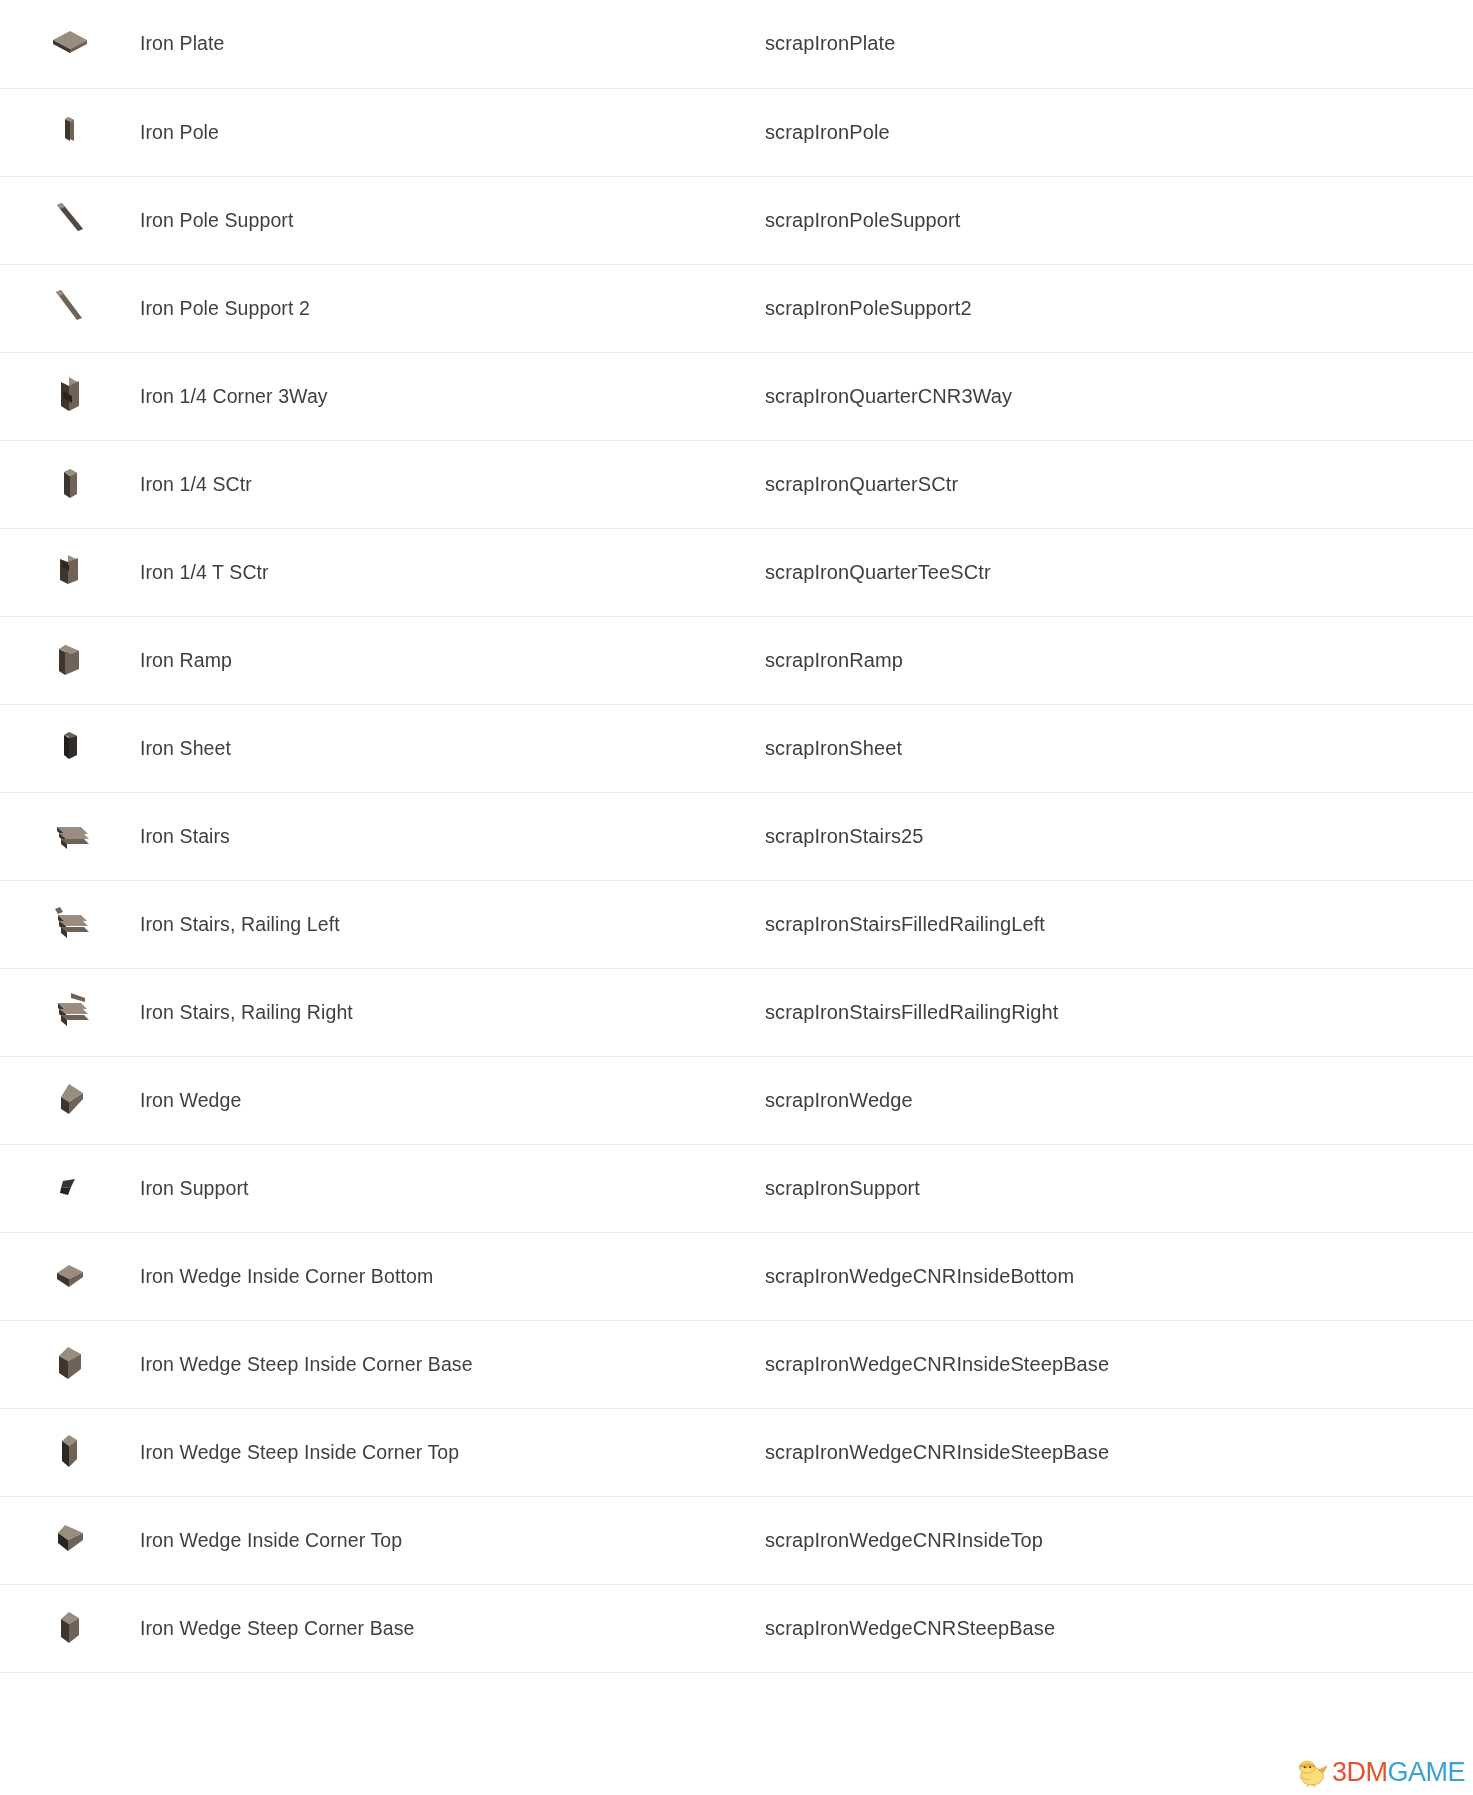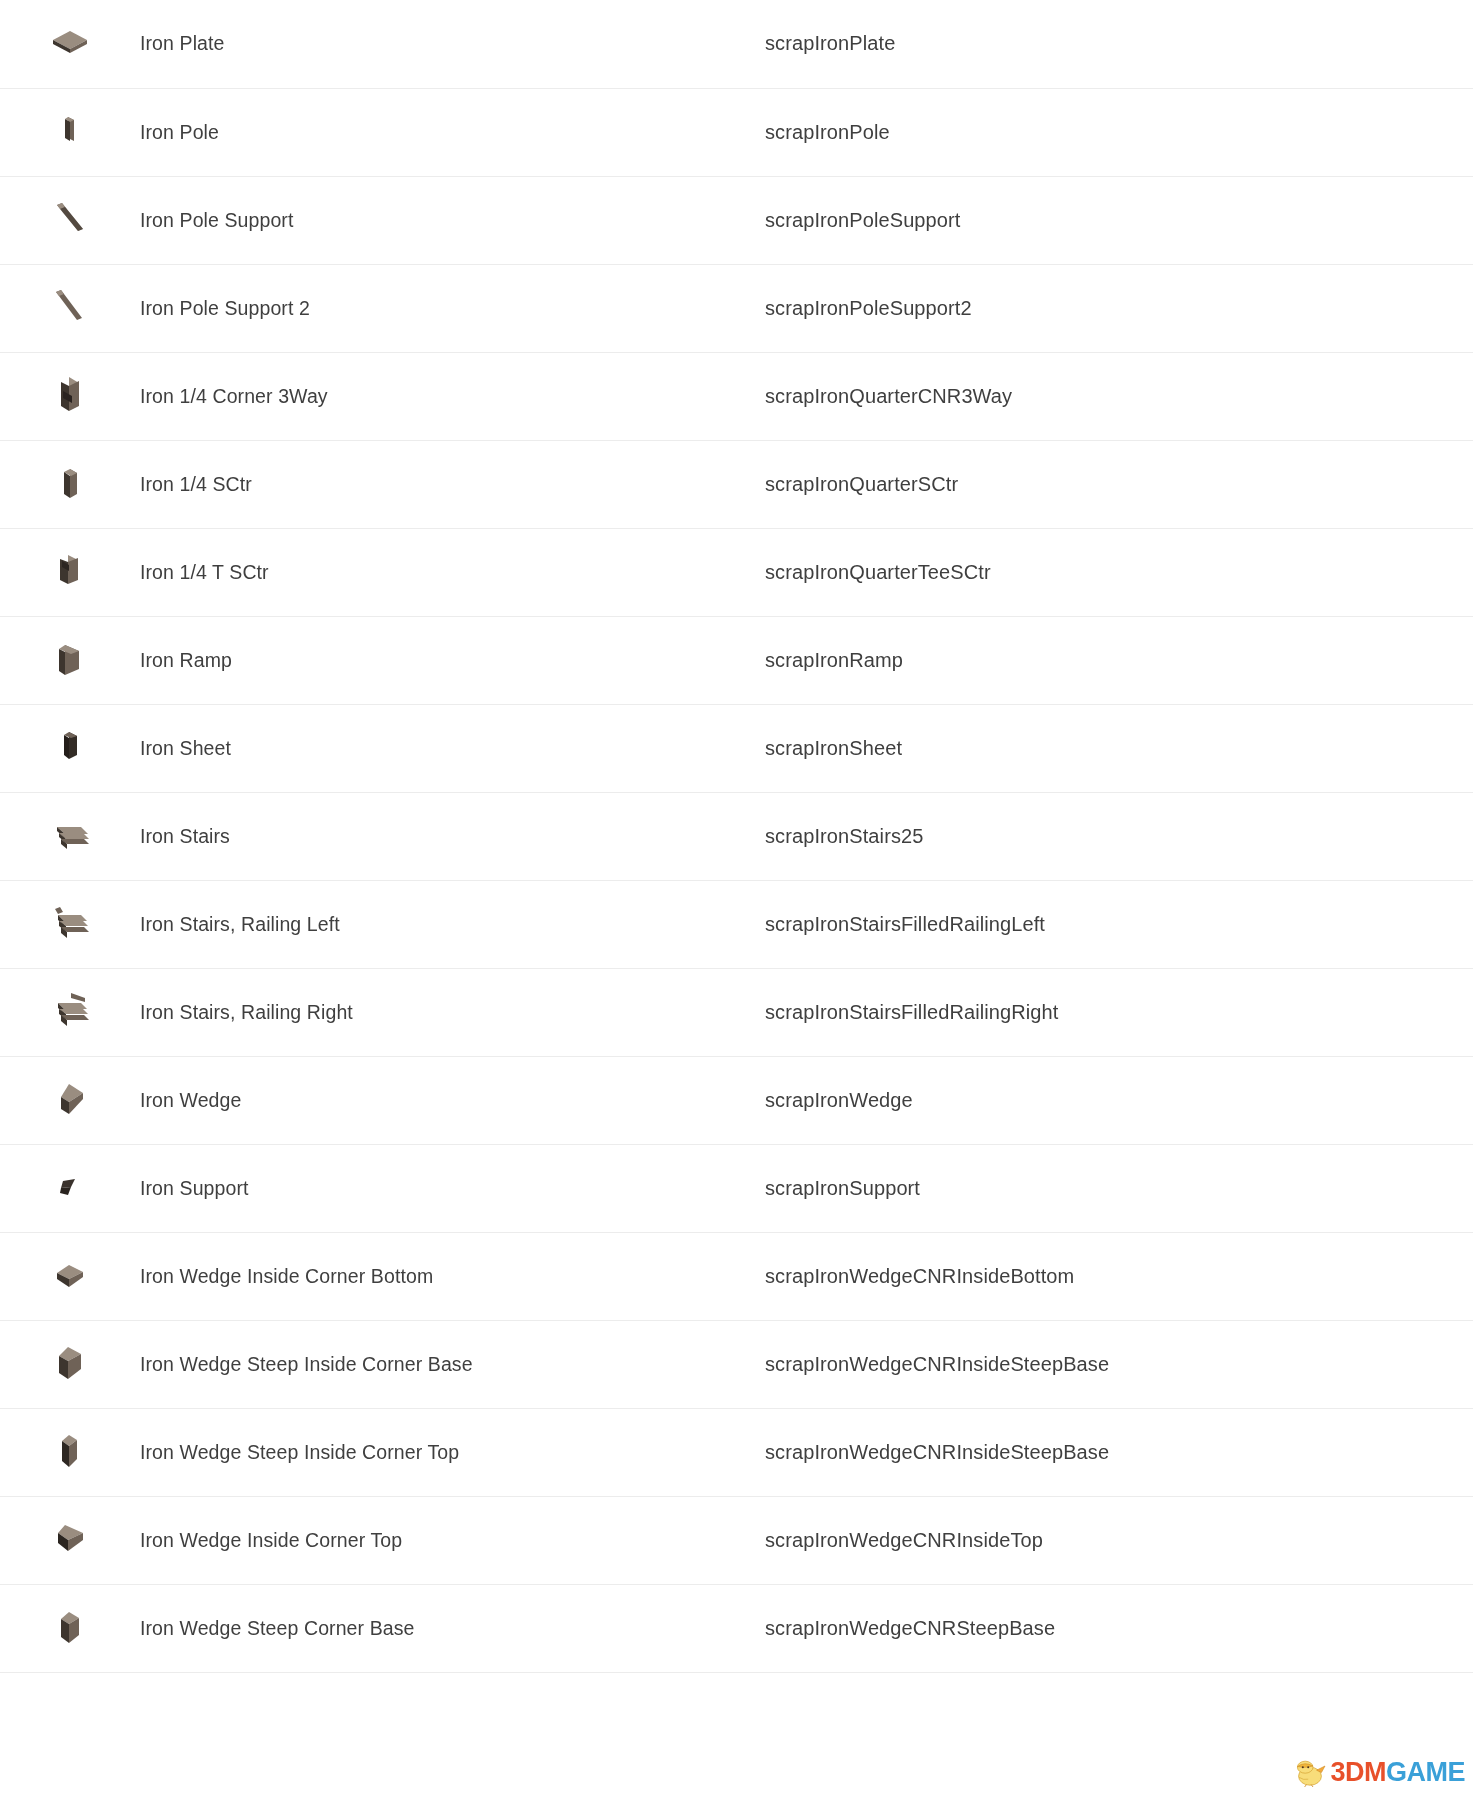--- a/index.html
+++ b/index.html
@@ -80,21 +80,21 @@
     bottom: 8px;
     display: flex;
     align-items: center;
     gap: 2px;
     line-height: 1;
     user-select: none;
   }
   #watermark .wm-bird { width: 36px; height: 30px; display:block; }
   #watermark .wm-text {
     font-family: "Liberation Sans", sans-serif;
-    font-weight: bold;
+    font-weight: normal;
     font-size: 27px;
     letter-spacing: -0.5px;
   }
   .wm-3 { color: #e8502a; }
   .wm-g { color: #3aa0d8; }
 </style>
 </head>
 <body>
 
 <table id="item-table">

